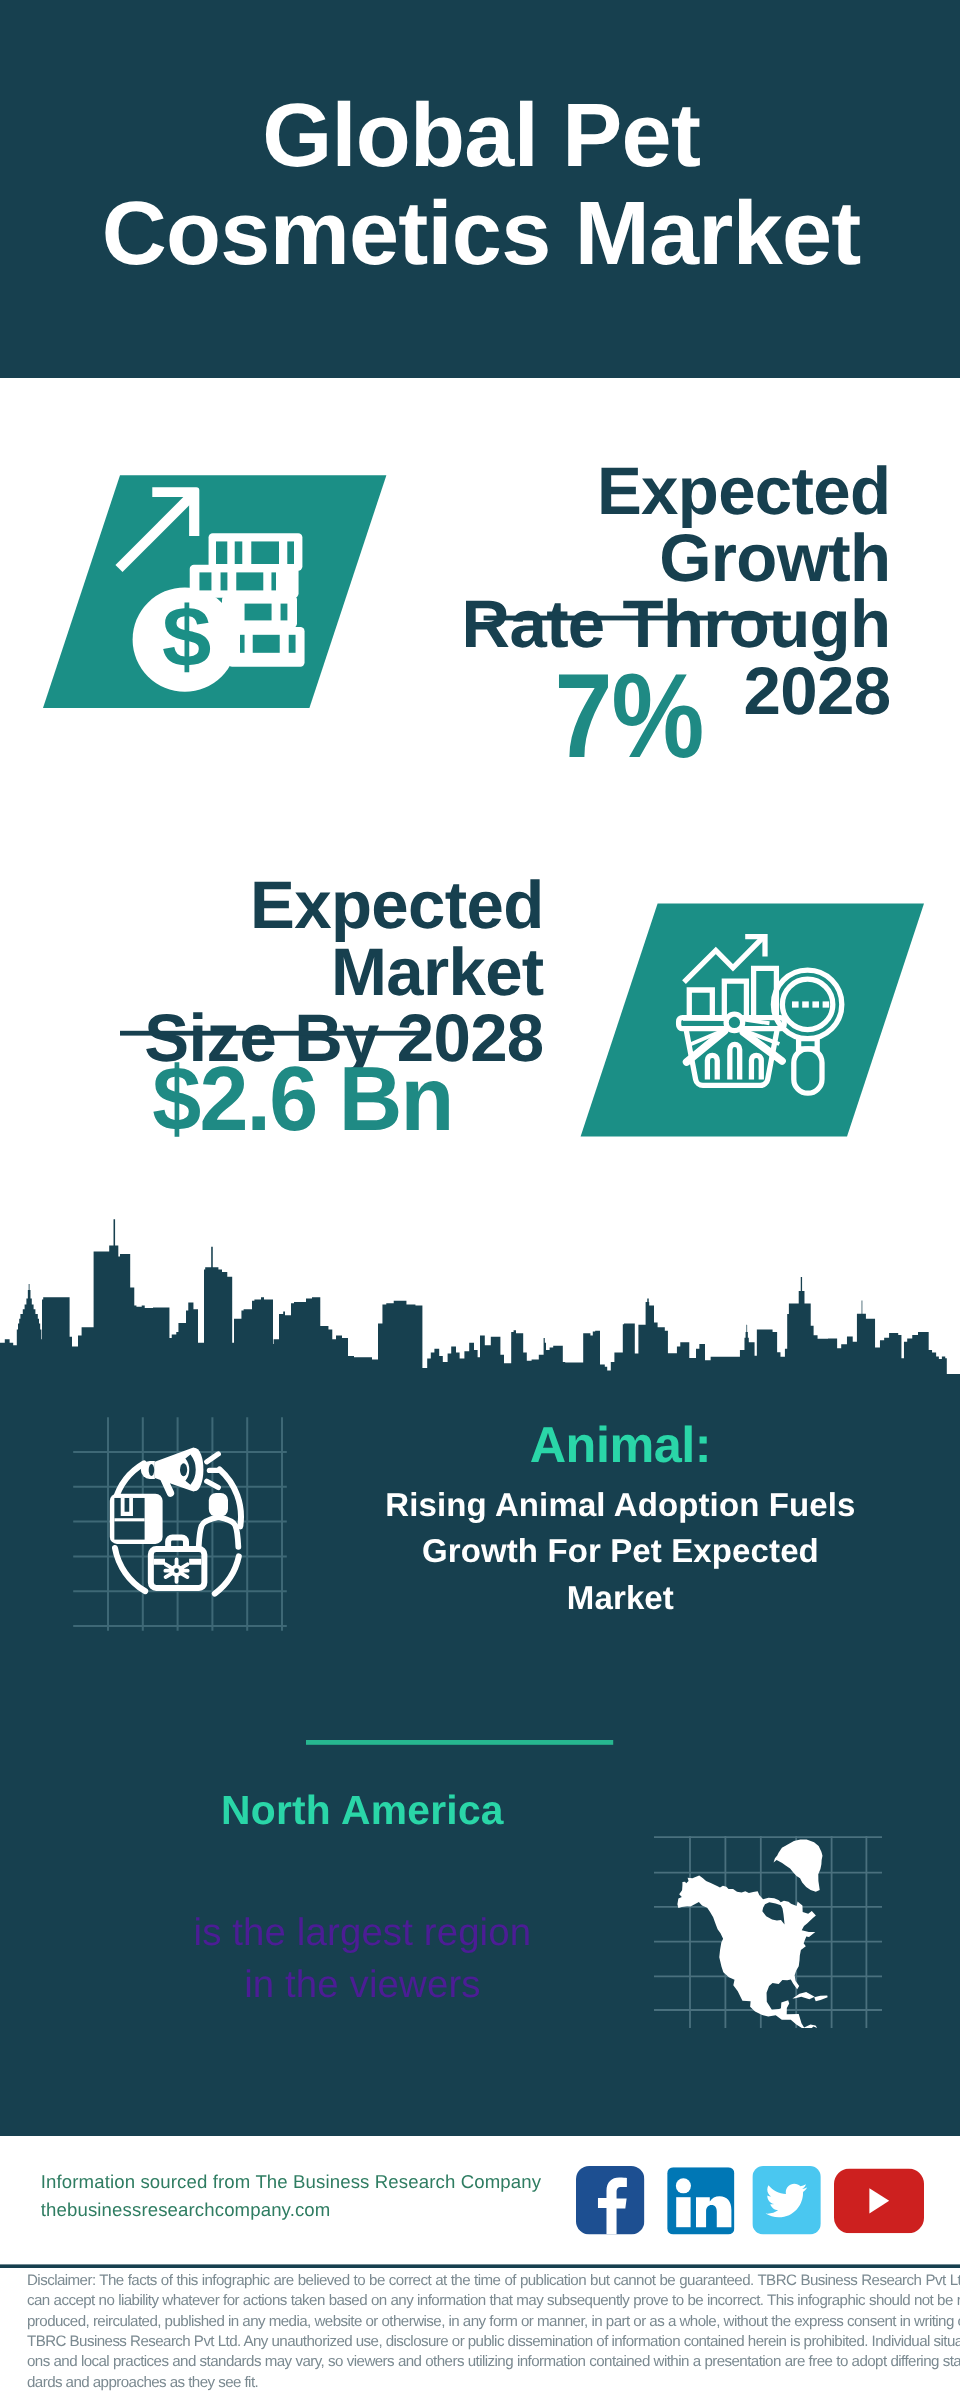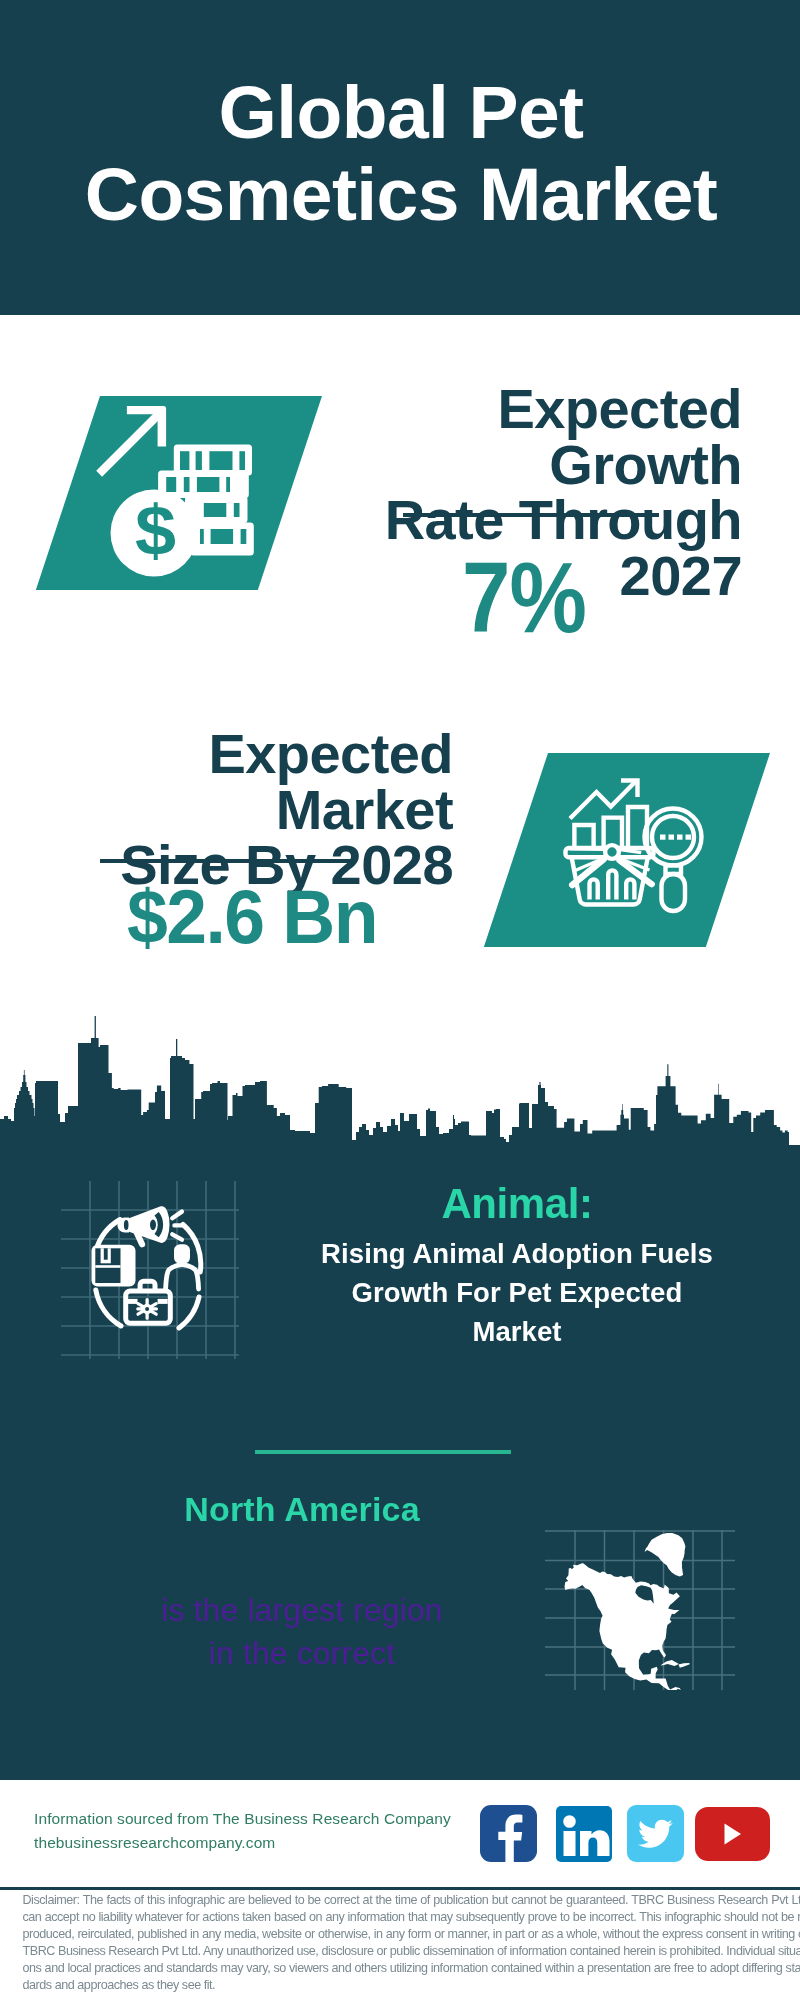--- a/index.html
+++ b/index.html
@@ -72,21 +72,21 @@
       <rect x="138.8" y="103" width="5.7" height="14"></rect>
       <rect x="105" y="129" width="3.8" height="15"></rect>
       <rect x="115.6" y="129" width="22.5" height="15"></rect>
       <rect x="145.6" y="129" width="5.7" height="15"></rect>
     </g>
     <text x="60.5" y="155" fill="#1b8f86" font-family="'Liberation Sans',sans-serif" font-size="66" font-weight="bold" text-anchor="middle" transform="scale(1.12 1.08)" transform-origin="60.5 155">$</text>
   </svg>
 
   <div class="stat-title" style="left:342px;top:381px;width:400px;">
     <span>Expected Growth</span><br>
-    <span>Rate Through 2027</span>
+    <span>Rate Through 2028</span>
   </div>
   <div class="rule" style="left:403px;top:513px;width:256px;"></div>
   <div class="stat-value" style="left:324px;top:547px;width:400px;font-size:100px;letter-spacing:-1px;transform:scaleX(0.87);">7%</div>
 
   <div class="stat-title" style="left:53px;top:726px;width:400px;">
     <span>Expected Market</span><br>
     <span>Size By 2028</span>
   </div>
   <div class="rule" style="left:100px;top:859px;width:256px;"></div>
   <div class="stat-value" style="left:52px;top:879px;width:400px;font-size:76px;letter-spacing:-1.6px;transform:scaleX(0.965);">$2.6 Bn</div>
@@ -188,21 +188,21 @@
     <span>Rising Animal Adoption Fuels</span><br>
     <span>Growth For Pet Expected</span><br>
     <span>Market</span>
   </div>
 
   <div class="green-rule" style="left:255px;top:1450px;width:256px;"></div>
 
   <div class="region-name" style="left:92px;top:1492px;width:420px;">North America</div>
   <div class="region-text" style="left:92px;top:1589px;width:420px;">
     <span>is the largest region</span><br>
-    <span>in the correct</span>
+    <span>in the viewers</span>
   </div>
 
   <svg class="plg-icon" style="left:545px;top:1500px;" width="190" height="190" viewBox="0 0 190 190">
     <g stroke="#4a707e" stroke-width="1.5" fill="none">
       <path d="M30 30V190M59.5 30V190M89 30V190M118.5 30V190M148 30V190M177 30V190"></path>
       <path d="M0 31H190M0 60.5H190M0 89H190M0 118H190M0 147H190M0 175H190"></path>
     </g>
     <g>
       <path d="M23.7 68.4L25.9 68.1L26.8 69.3L28.8 67.4L28 64.7L32 65.2L37.7 63L40.8 65.2L43.4 67.5L47.3 69.2L53 71.9L55 73L57.4 71.5L60.3 72.2L62.1 74.1L65.9 74.2L69.2 76.4L73 77L76.1 76.1L79.1 77.4L82.6 76.6L86.4 76.1L87.7 79.1L90.9 82.7L95.4 81.5L100.2 81.9L104.1 83.6L105.6 85.2L108.3 84L112.1 84.8L114.2 86.4L118.9 88.4L119.6 84.5L123.7 87.9L123.9 93.3L128.5 94.7L131.5 92.6L134.9 96.3L132.4 98.4L127.8 102.7L125 105.1L123.1 108.6L129.1 109.9L134.4 110L129.2 114.2L126.9 113.8L124.7 119.3L126.5 121.8L122.4 125.1L121.5 129.8L121.3 133.3L120.6 138.5L118.5 142L117.2 146.1L118 150.8L121 154.9L119.3 157.8L116 153.1L114 149.5L111 150.3L107 150.1L103.9 153.3L98.8 152.6L95.9 155L93.8 160.6L94 168.2L98.2 174.8L104.3 174.2L105.8 173.5L106.1 168.8L111.8 166.8L112.7 169.5L110.7 173.3L110.6 178.6L120.6 178.4L122.9 186.1L125.1 189.6L130.4 187.1L134.6 188L136 189.9L132.8 188.7L129.7 192L124.4 190.8L118.6 187L114 183.2L106.5 183.1L101.4 179.4L95.2 180.5L89.7 179L84.2 176.3L80.1 172.2L80.5 167.8L73.7 167.3L69.8 159.4L66.1 154.3L67.1 149.7L62.4 147.8L57.8 143.6L56.2 138.8L54.4 131.1L55 125.2L56.1 118.7L57.6 115.7L55.4 111.1L53 107.7L51.1 102.7L49.3 97.8L46.6 93.1L44.3 89.8L40 88L37.4 85L33.9 86.9L30.4 88.7L27.6 88.5L23.2 89.1L20.3 89.9L19.5 86.8L20.3 82L23.2 80.9L21 78.6L23.4 75.3L23.7 70.9Z" fill="#ffffff"></path>
       <path d="M103.8 44L106.6 39.8L111.8 36.8L116.6 34.2L121.9 32.9L127.2 32.9L133.4 35.2L137.2 38.3L139.5 43.2L140.4 46.4L139.7 49.9L139.5 53.6L138.7 57.4L136.9 61.8L137 67.4L138.1 75.1L134.8 76.5L130.5 75.1L126.8 72.6L123.5 68.8L121.7 65.2L118.8 63.3L115.9 60.3L113.4 57.1L109.7 54.5L106.8 52.5L102.2 50.1L99.6 52L100.8 48.5L102.7 46.2Z" fill="#ffffff"></path>

